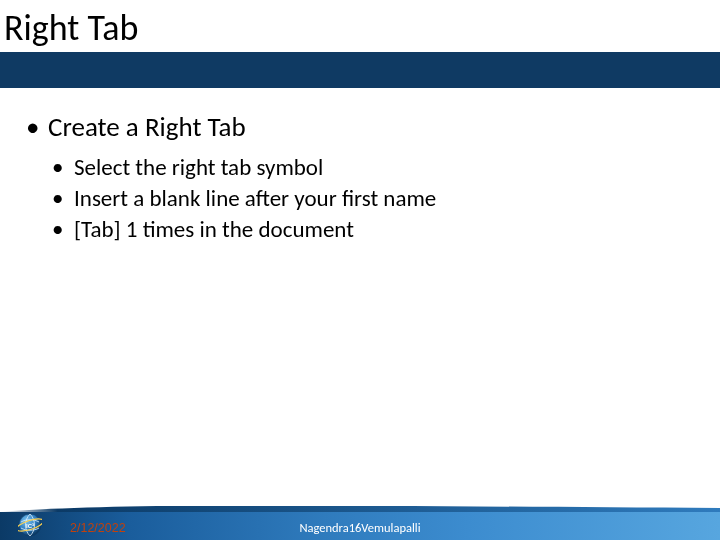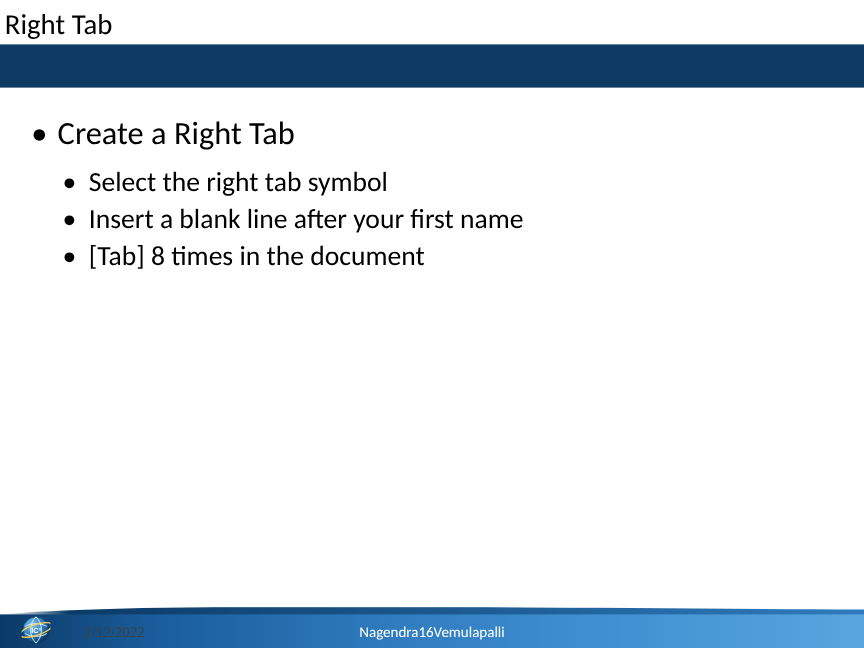--- a/index.html
+++ b/index.html
@@ -1,20 +1,20 @@
 <!DOCTYPE html>
 <html><head>
 <meta charset="utf-8">
 <style>
   * { margin: 0; padding: 0; box-sizing: border-box; }
   html, body { width: 720px; height: 540px; font-family: Calibri, "Segoe UI", Arial, sans-serif; background: #fff; color: #000; }
   .slide { position: relative; width: 720px; height: 540px; overflow: hidden; }
 
   .title-area { padding: 6px 0 0 4px; }
-  .slide-title { font-size: 24px; font-weight: 400; color: #000; }
+  .slide-title { font-size: 36px; font-weight: 400; color: #000; }
 
   .title-band { margin-top: 2px; width: 100%; height: 36px; background: #0f3a63; }
 
   .content { padding: 22px 24px 0 22px; }
 
   .level1 { list-style: none; }
   .level1 > li { position: relative; padding-left: 26px; font-size: 27px; line-height: 1.25; margin-bottom: 22px; }
   .level1 > li::before { content: "•"; position: absolute; left: 4px; top: 0; font-size: 27px; color: #000; }
 
   .level2 { list-style: none; margin-top: 8px; }
@@ -28,42 +28,42 @@
     border-top-left-radius: 0; border-top-right-radius: 0;
   }
   .footer-curve { position: absolute; left: 0; bottom: 22px; width: 720px; height: 12px;
     background: linear-gradient(90deg, rgba(11,58,102,0.0) 0%, #0b3a66 8%, #2f7bbd 100%);
     clip-path: path("M0,12 C0,12 0,12 0,12 L0,6 C120,-4 360,0 720,2 L720,12 Z");
   }
 
   .footer-logo { position: absolute; left: 18px; bottom: 3px; width: 24px; height: 24px; }
   .footer-logo svg { width: 24px; height: 24px; display: block; }
 
-  .footer-date { position: absolute; left: 70px; bottom: 5px; font-size: 12.5px; color: #404040; font-family: Liberation Serif, serif; }
+  .footer-date { position: absolute; left: 70px; bottom: 5px; font-size: 12.5px; color: #c2410c; font-family: Liberation Sans, sans-serif; }
   .footer-author { position: absolute; left: 50%; transform: translateX(-50%); bottom: 5px; font-size: 12.5px; color: #fff; font-family: Calibri, Arial, sans-serif; white-space: nowrap; margin-top: 16px; }
 </style>
 </head>
 <body>
 
 <div class="slide">
 
   <div class="title-area">
     <h1 class="slide-title">Right Tab</h1>
   </div>
 
   <div class="title-band"></div>
 
   <div class="content">
     <ul class="level1">
       <li>
         <span>Create a Right Tab</span>
         <ul class="level2">
           <li><span>Select the right tab symbol</span></li>
           <li><span>Insert a blank line after your first name</span></li>
-          <li><span>[Tab] 8 times in the document</span></li>
+          <li><span>[Tab] 1 times in the document</span></li>
         </ul>
       </li>
     </ul>
   </div>
 
   <div class="footer">
     <div class="footer-curve"></div>
     <div class="footer-bg"></div>
     <span class="footer-logo">
       <svg viewBox="0 0 24 24">

